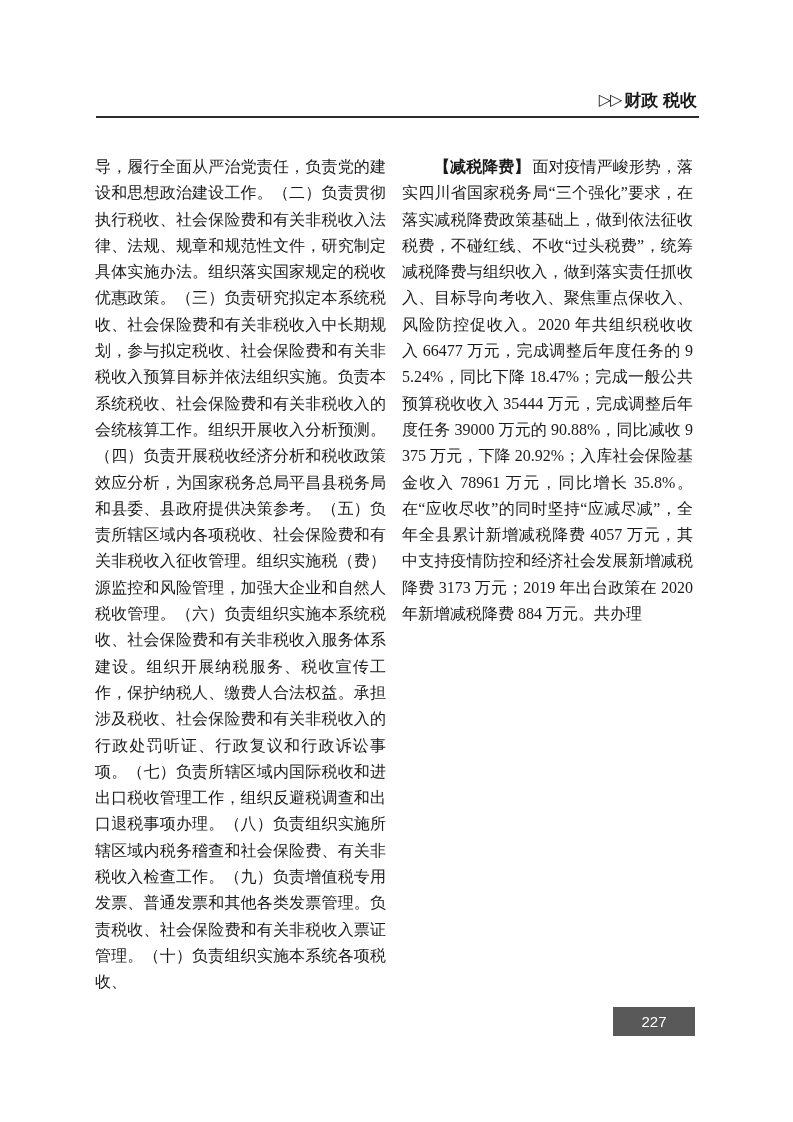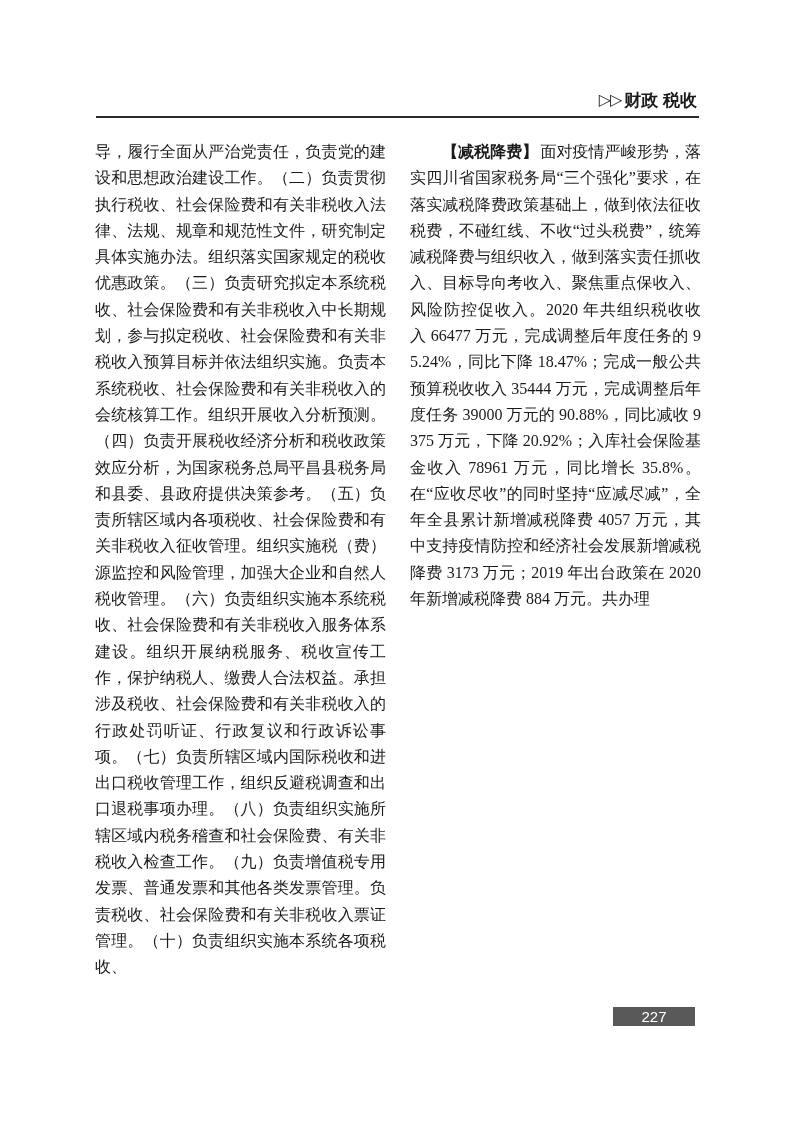--- a/index.html
+++ b/index.html
@@ -39,25 +39,25 @@
     position: absolute;
     left: 96px;
     right: 94px;
     top: 116px;
     height: 2px;
     background: #2b2b2b;
   }
   .columns {
     position: absolute;
     left: 95px;
-    top: 139px;
+    top: 154px;
     width: 606px;
     height: 838px;
     display: flex;
-    gap: 24px;
+    gap: 16px;
     overflow: hidden;
   }
   .col {
     width: 291px;
     flex: 0 0 291px;
   }
   .para {
     margin: 0;
     font-family: "Liberation Serif", serif;
     font-size: 16px;
@@ -72,21 +72,21 @@
   }
   .entry-label {
     font-weight: 700;
     margin-right: 2px;
   }
   .page-number-badge {
     position: absolute;
     left: 613px;
     top: 1007px;
     width: 82px;
-    height: 19px;
+    height: 29px;
     background: #595959;
     color: #ffffff;
     font-family: "Liberation Sans", sans-serif;
     font-size: 15px;
     display: flex;
     align-items: center;
     justify-content: center;
   }
 </style>
 </head>

